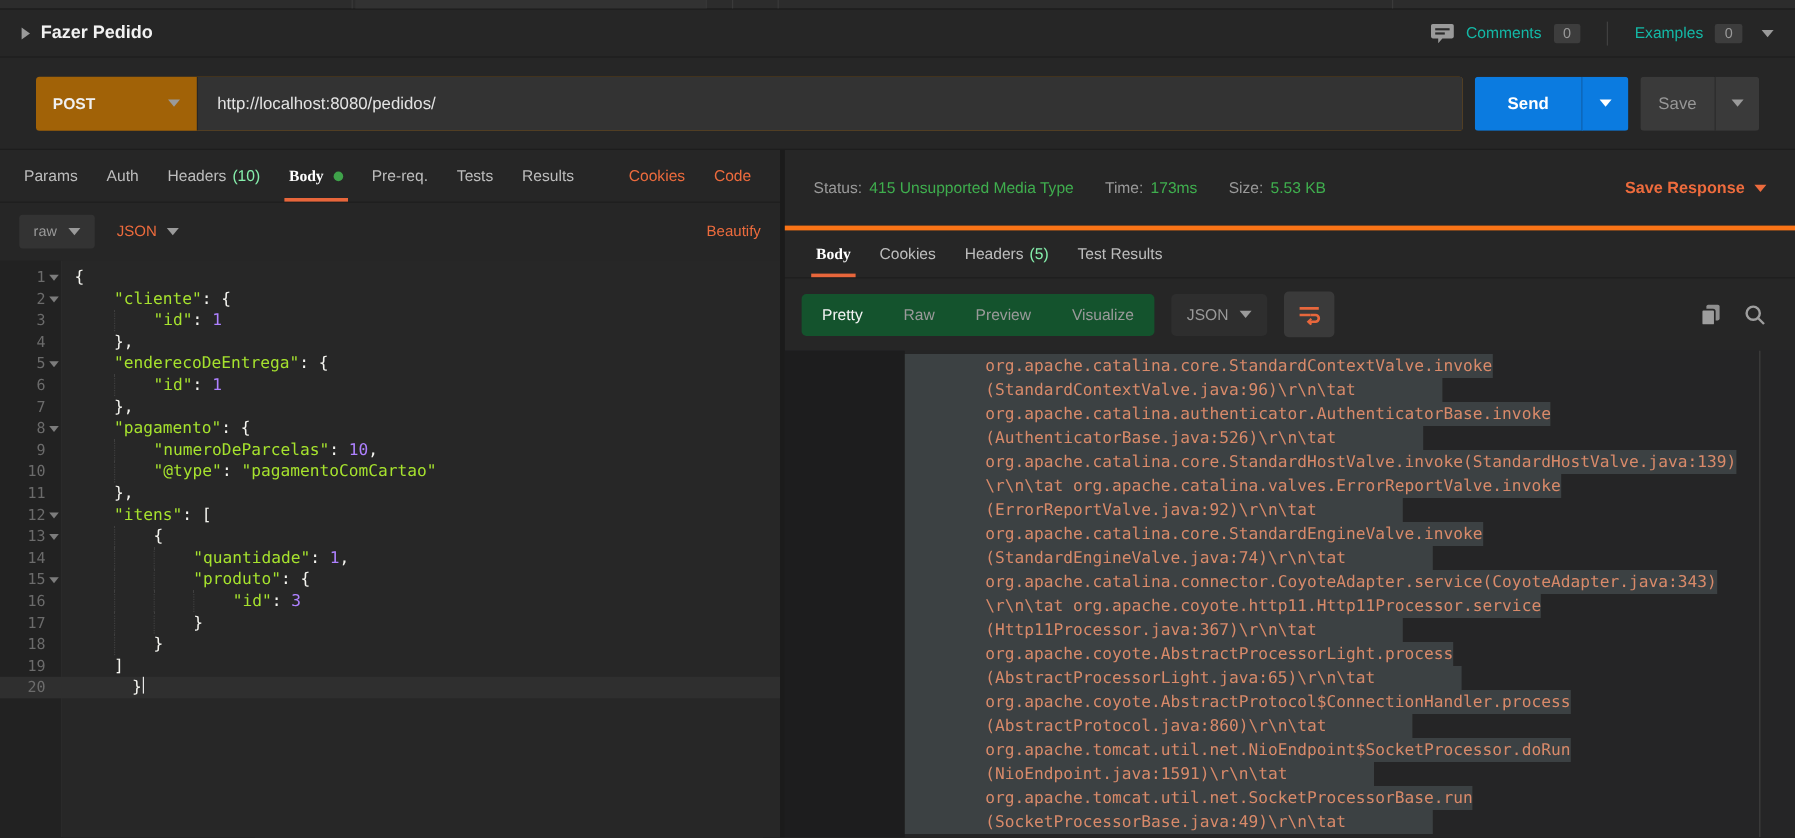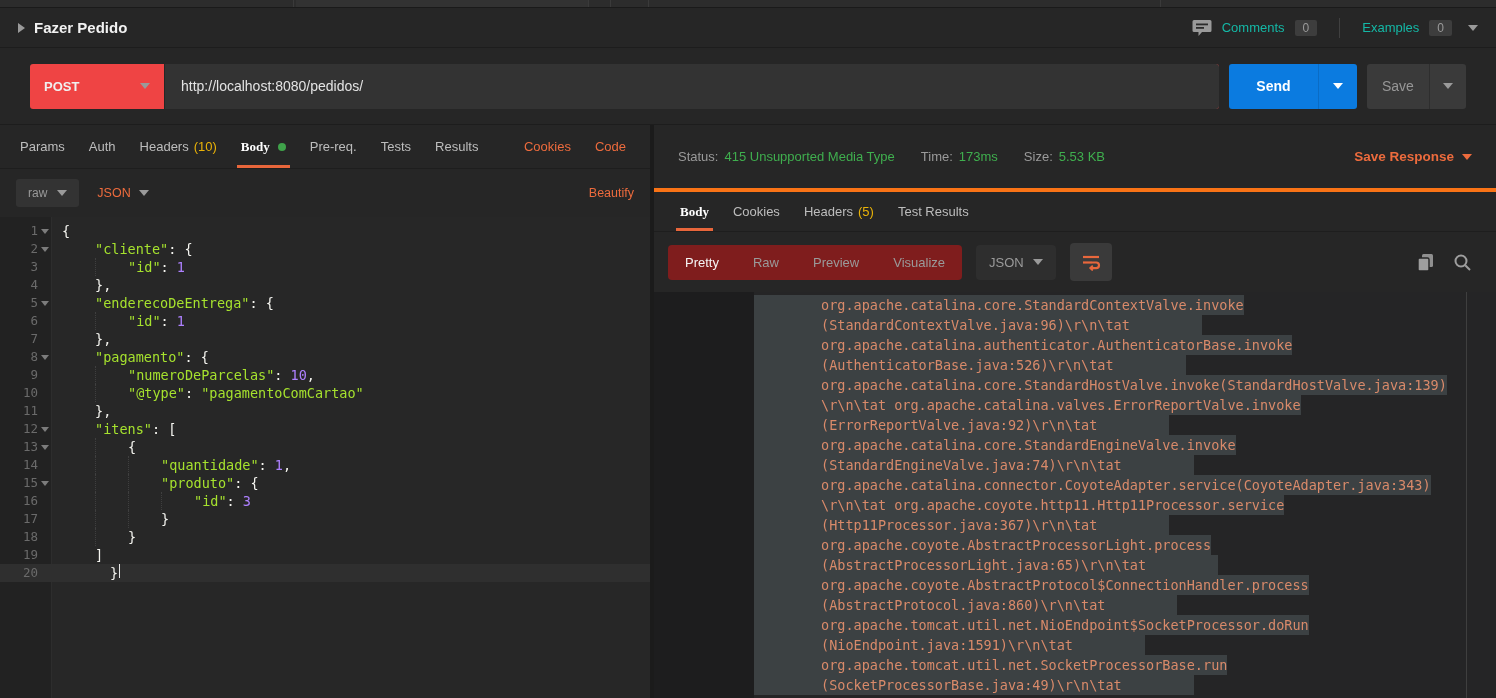--- a/index.html
+++ b/index.html
@@ -21,21 +21,21 @@
   .header-right { margin-left:auto; display:flex; align-items:center; gap:10px; }
   .hr-label { color:#14b8a6; font-size:13px; }
   .badge { background:#3d3d3d; color:#9a9a9a; font-size:12px; padding:1px 8px; border-radius:2px; }
   .v-div { width:1px; height:20px; background:#404040; margin:0 12px; }
   .caret-down { width:0; height:0; border-left:5px solid transparent; border-right:5px solid transparent;
     border-top:6px solid #9a9a9a; }
 
   
   .url-row { position:absolute; left:0; top:48px; width:1496px; height:77px;
     display:flex; align-items:center; padding:0 30px; border-bottom:1px solid #1d1d1d; }
-  .req-bar { display:flex; height:45px; width:1205px; background:#ef4444; border-radius:3px; overflow:hidden; }
+  .req-bar { display:flex; height:45px; width:1205px; background:#a16207; border-radius:3px; overflow:hidden; }
   .method-box { width:135px; display:flex; align-items:center; justify-content:space-between;
     padding:0 14px; border-right:1px solid #262626; cursor:pointer; }
   .method-label { color:#f0f0f0; font-size:13px; font-weight:bold; }
   .url-input { flex:1; background:#333333; border:none; outline:none; color:#e3e3e3;
     font-size:14px; padding:0 16px; font-family:"Liberation Sans", sans-serif; }
   .send-split { margin-left:10px; height:45px; display:flex; border-radius:3px; overflow:hidden; }
   .send-main { background:#0b7be0; color:#fff; font-size:14px; font-weight:bold; border:none;
     width:90px; cursor:pointer; font-family:"Liberation Sans", sans-serif; }
   .send-caret { background:#0b7be0; width:40px; border:none; border-left:1px solid #0a6cc5;
     display:flex; align-items:center; justify-content:center; cursor:pointer; }
@@ -48,21 +48,21 @@
 
   
   .left-panel { position:absolute; left:0; top:125px; width:650px; bottom:0; }
   .panel-divider { position:absolute; left:650px; top:125px; width:4px; bottom:0; background:#1b1b1b; }
 
   .req-tabs { display:flex; height:44px; align-items:stretch; padding-left:8px; border-bottom:1px solid #1e1e1e; }
   .tab { position:relative; display:flex; align-items:center; padding:0 12px; color:#bdbdbd;
     font-size:13px; cursor:pointer; white-space:nowrap; }
   .tab.active { color:#ffffff; font-weight:bold;font-family:Liberation Serif, serif; }
   .tab.active::after { content:""; position:absolute; left:8px; right:8px; bottom:0; height:3px; background:#e8663b; }
-  .tab .count { color:#eab308; margin-left:5px; }
+  .tab .count { color:#86efac; margin-left:5px; }
   .tab .dot { width:8px; height:8px; border-radius:50%; background:#3fa24a; margin-left:8px; }
   .tab.link { color:#ed6b3d; }
   .tabs-right { margin-left:auto; display:flex; padding-right:12px; }
 
   .body-toolbar { display:flex; align-items:center; height:48px; padding:0 16px; }
   .raw-btn { display:flex; align-items:center; gap:10px; background:#333333; border-radius:3px;
     padding:7px 12px; color:#9a9a9a; font-size:12px; cursor:pointer; }
   .lang-dd { display:flex; align-items:center; gap:8px; margin-left:18px; cursor:pointer; }
   .lang-dd .lang { color:#ed6b3d; font-size:12.5px; }
   .beautify { margin-left:auto; color:#ed6b3d; font-size:12.5px; cursor:pointer; }
@@ -91,21 +91,21 @@
   .meta-item { display:flex; align-items:center; margin-right:26px; font-size:13px; }
   .meta-label { color:#9a9a9a; margin-right:6px; }
   .meta-value { color:#3fae4e; }
   .save-response { margin-left:auto; display:flex; align-items:center; gap:8px; color:#ed6b3d;
     font-size:13.5px; font-weight:bold; cursor:pointer; }
   .save-response .caret-down { border-top-color:#ed6b3d; }
 
   .resp-tabs { display:flex; height:40px; align-items:stretch; padding-left:14px; border-bottom:1px solid #1e1e1e; }
 
   .view-bar { display:flex; align-items:center; height:60px; padding:0 14px; }
-  .view-group { display:flex; background:#7f1d1d; border-radius:4px; overflow:hidden; }
+  .view-group { display:flex; background:#14532d; border-radius:4px; overflow:hidden; }
   .view-btn { padding:10px 17px; color:#9a9a9a; font-size:13px; background:none; border:none; cursor:pointer;
     font-family:"Liberation Sans", sans-serif; }
   .view-btn.active { color:#f5f5f5; }
   .resp-lang { display:flex; align-items:center; gap:9px; background:#2e2e2e; border-radius:4px;
     padding:10px 13px; margin-left:14px; color:#9a9a9a; font-size:13px; cursor:pointer; }
   .wrap-btn { margin-left:14px; width:42px; height:38px; background:#3a3a3a; border-radius:4px; border:none;
     display:flex; align-items:center; justify-content:center; cursor:pointer; }
   .viewbar-right { margin-left:auto; display:flex; align-items:center; gap:18px; padding-right:10px; }
   .icon-btn { background:none; border:none; cursor:pointer; display:flex; align-items:center; }
 

